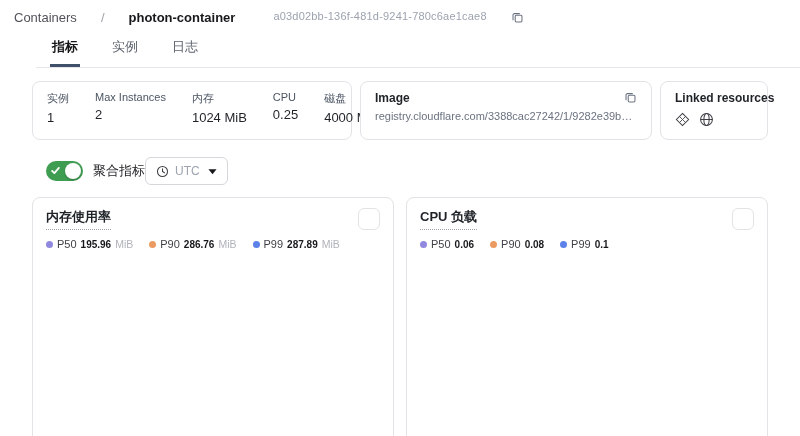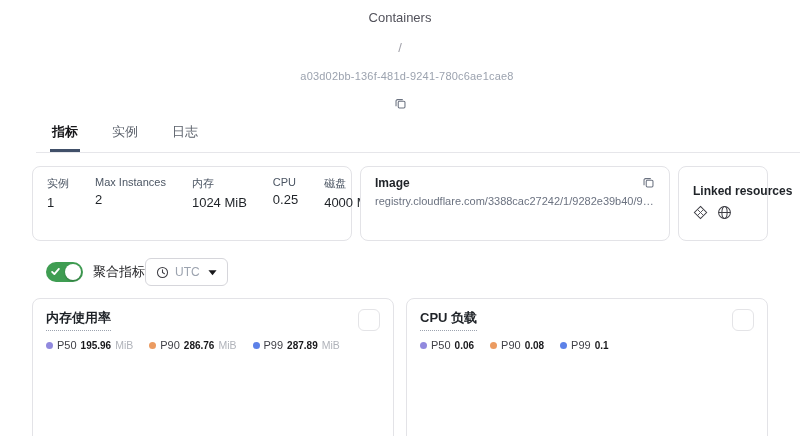--- a/index.html
+++ b/index.html
@@ -3,21 +3,21 @@
 <meta charset="utf-8">
 <style>
   * { box-sizing: border-box; margin: 0; padding: 0; }
   html,body { background:#fff; }
   body {
     width: 800px; height: 436px; overflow: hidden;
     font-family: "Liberation Sans", "DejaVu Sans", sans-serif;
     color: #1f2328; font-size: 13px; position: relative;
   }
   
-  .topbar { padding: 10px 14px 4px; display:flex; align-items:center; gap:15px;flex-direction:column; }
+  .topbar { padding: 10px 14px 4px; display:flex; gap:24px; }
   .crumb-root { color:#52525b; }
   .crumb-sep { color:#a1a1aa; }
   .crumb-current { font-weight:700; color:#18181b; }
   .crumb-id { font-size:11px; color:#9ca3af; letter-spacing:.2px; margin-left:14px; }
   .icon-btn { display:inline-flex; align-items:center; justify-content:center; color:#6b7280; cursor:pointer; background:none; border:none; }
   .icon-btn svg { display:block; }
   
   .tabsbar { padding:0 14px; border-bottom:1px solid #e6e6ea; display:flex; gap:30px;margin-left:36px; }
   .tab { padding:9px 2px 8px; font-size:13px; color:#5b616b; cursor:pointer; border-bottom:3px solid transparent; }
   .tab.active { color:#18181b; font-weight:700; border-bottom-color:#415069; }
@@ -25,21 +25,21 @@
   .content { padding: 13px 32px 0; }
   .cards-row { display:flex; gap:8px; }
   .card { border:1px solid #e3e3e7; border-radius:8px; background:#fff; }
   .stats-card { width:320px; padding:9px 14px; display:flex; gap:26px; }
   .stat-label { font-size:11px; color:#4b5563; margin-bottom:4px; white-space:nowrap; }
   .stat-value { font-size:13px; color:#1f2328; white-space:nowrap; }
   .image-card { flex:1; padding:9px 14px; min-width:0; }
   .image-head { display:flex; justify-content:space-between; align-items:flex-start; }
   .image-label { font-size:12px; color:#1f2328; font-weight:600; }
   .image-url { font-size:11px; color:#6b7280; margin-top:5px; white-space:nowrap; overflow:hidden; text-overflow:ellipsis; }
-  .linked-card { width:90px; padding:17px 14px; }
+  .linked-card { width:108px; padding:9px 14px; }
   .linked-label { font-size:12px; color:#1f2328; font-weight:600; white-space:nowrap; }
   .linked-icons { display:flex; gap:9px; margin-top:7px; color:#3f3f46; }
   
   .controls-row { margin:17px 0 12px; padding:0 14px; display:flex; align-items:center; }
   .toggle-group { display:flex; align-items:center; gap:10px; }
   .toggle { width:37px; height:20px; border-radius:10px; background:#3f9d52; position:relative; cursor:pointer; flex:none; }
   .toggle .knob { position:absolute; top:2px; right:2px; width:16px; height:16px; border-radius:50%; background:#fff; box-shadow:0 1px 2px rgba(0,0,0,.25); }
   .toggle .check { position:absolute; left:5px; top:5px; color:#fff; }
   .toggle-label { font-size:13px; color:#27272a; }
   .time-btn { display:flex; align-items:center; gap:6px; border:1px solid #d6d6db; border-radius:6px; background:#fff; padding:6px 10px; font-size:12px; color:#27272a; cursor:pointer; font-family:inherit; }
@@ -58,20 +58,21 @@
   .legend-item .lval { font-size:10px; font-weight:700; color:#18181b; }
   .legend-item .lunit { font-size:10.5px; color:#b0b3ba; }
   .chart-svg { width:100%; height:auto; display:block; margin-top:2px; }
 </style>
 </head>
 <body>
 
 <div class="topbar">
   <span class="crumb-root">Containers</span>
   <span class="crumb-sep">/</span>
+  <span class="crumb-current">photon-container</span>
   <span class="crumb-id">a03d02bb-136f-481d-9241-780c6ae1cae8</span>
   <button class="icon-btn">
     <svg width="13" height="13" viewBox="0 0 16 16" fill="none" stroke="currentColor" stroke-width="1.3">
       <rect x="5.2" y="5.2" width="8.3" height="8.3" rx="1.4"></rect>
       <path d="M10.8 3.2H4.2A1.7 1.7 0 0 0 2.5 4.9v6.6"></path>
     </svg>
   </button>
 </div>
 
 <div class="tabsbar">

